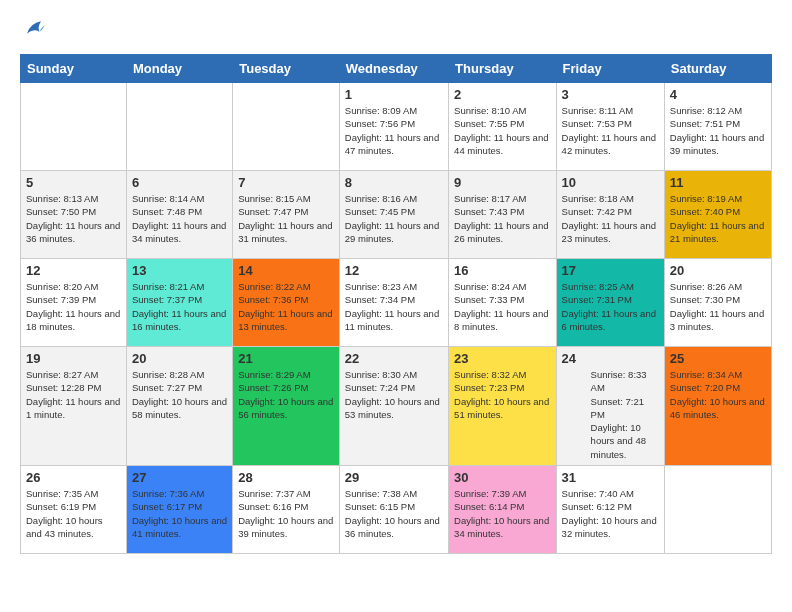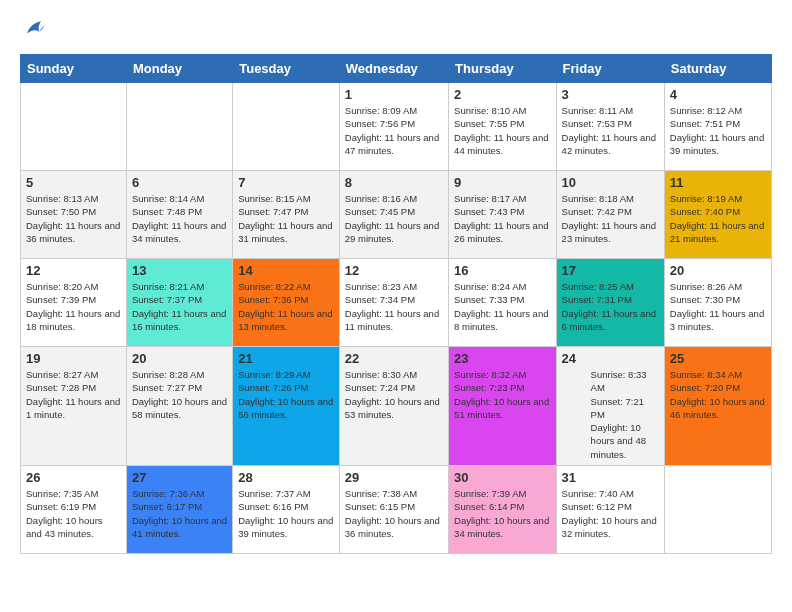--- a/index.html
+++ b/index.html
@@ -240,42 +240,42 @@
             <div class="day-number">20</div>
             <div class="day-info" style="white-space: pre-line;">Sunrise: 8:26 AM
 Sunset: 7:30 PM
 Daylight: 11 hours and 3 minutes.</div>
           </td>
         </tr>
         <tr>
           <td style="background: rgb(242, 242, 242);">
             <div class="day-number">19</div>
             <div class="day-info" style="white-space: pre-line;">Sunrise: 8:27 AM
-Sunset: 7:28 PM
+Sunset: 12:28 PM
 Daylight: 11 hours and 1 minute.</div>
           </td>
           <td style="background: rgb(242, 242, 242);">
             <div class="day-number">20</div>
             <div class="day-info" style="white-space: pre-line;">Sunrise: 8:28 AM
 Sunset: 7:27 PM
 Daylight: 10 hours and 58 minutes.</div>
           </td>
-          <td style="background: #0ea5e9;">
+          <td style="background: #22c55e;">
             <div class="day-number">21</div>
             <div class="day-info" style="white-space: pre-line;">Sunrise: 8:29 AM
 Sunset: 7:26 PM
 Daylight: 10 hours and 56 minutes.</div>
           </td>
           <td style="background: rgb(242, 242, 242);">
             <div class="day-number">22</div>
             <div class="day-info" style="white-space: pre-line;">Sunrise: 8:30 AM
 Sunset: 7:24 PM
 Daylight: 10 hours and 53 minutes.</div>
           </td>
-          <td style="background: #d946ef;">
+          <td style="background: #fde047;">
             <div class="day-number">23</div>
             <div class="day-info" style="white-space: pre-line;">Sunrise: 8:32 AM
 Sunset: 7:23 PM
 Daylight: 10 hours and 51 minutes.</div>
           </td>
           <td style="background: rgb(242, 242, 242);">
             <div class="day-number">24</div>
             <div class="day-info" style="white-space: pre-line; margin-left: 29px;">Sunrise: 8:33 AM
 Sunset: 7:21 PM
 Daylight: 10 hours and 48 minutes.</div>

